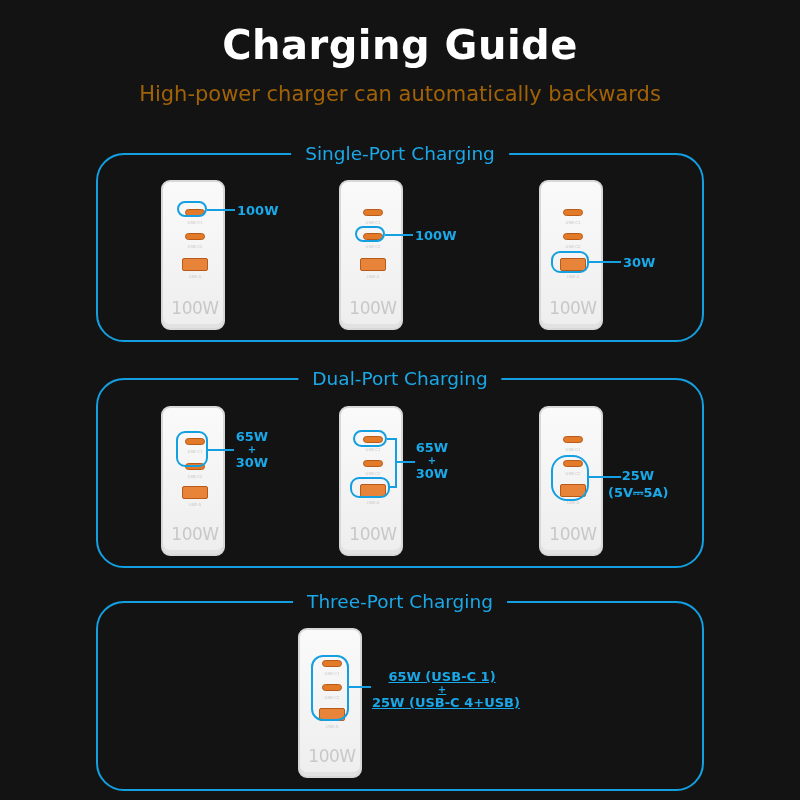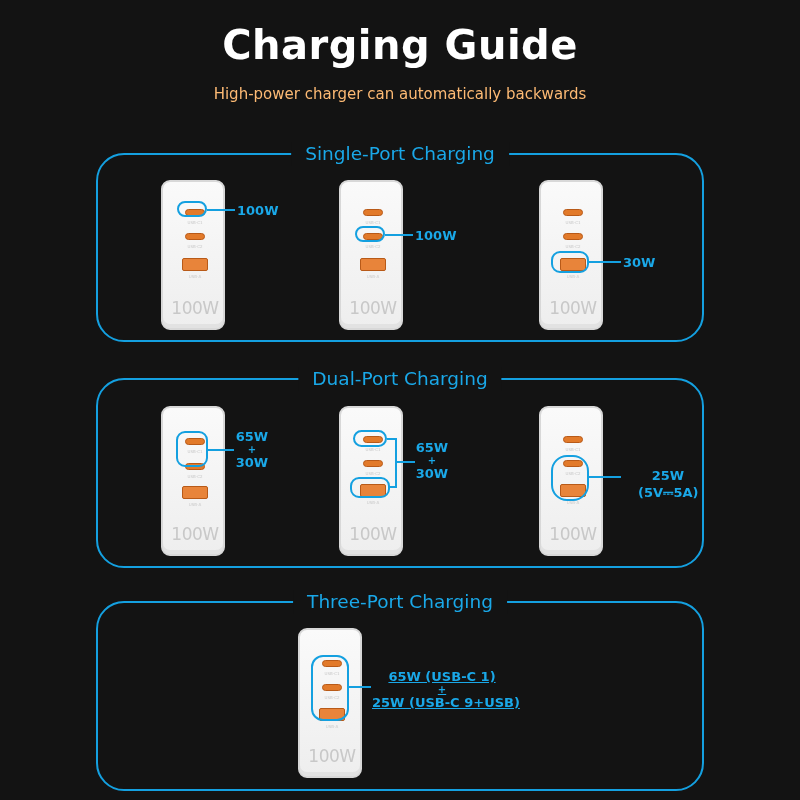--- a/index.html
+++ b/index.html
@@ -1,19 +1,19 @@
 <!DOCTYPE html>
 <html><head>
 <meta charset="utf-8">
 <style>
   * { box-sizing: border-box; margin: 0; padding: 0; }
   html, body { width: 800px; height: 800px; background: #131313; overflow: hidden; }
   body { position: relative; font-family: "DejaVu Sans", "Liberation Sans", sans-serif; color: #fff; }
   .title { position: absolute; left: 0; width: 800px; top: 22px; text-align: center; font-size: 40px; font-weight: bold; letter-spacing: 0.5px; color: #fff; }
-  .subtitle { position: absolute; left: 0; width: 800px; top: 83px; text-align: center; font-size: 15px; line-height: 22px; color: #fdba74; }
+  .subtitle { position: absolute; left: 0; width: 800px; top: 83px; text-align: center; font-size: 21px; line-height: 22px; color: #a16207; }
   .frame { position: absolute; left: 96px; width: 608px; border: 2.5px solid #14a0e0; border-radius: 28px; }
   .frame-title { position: absolute; top: -13px; left: 50%; transform: translateX(-50%); background: #131313; padding: 0 14px; font-size: 18.5px; color: #1aa8e8; white-space: nowrap; line-height: 24px; }
   .charger { position: absolute; width: 64px; height: 150px; background: linear-gradient(#fafafa, #eeeeee); border-radius: 9px; border: 2px solid #d8d8d8; box-shadow: inset 0 -4px 0 #e2e2e2; }
   .port-c { position: absolute; left: 22px; width: 20px; height: 7px; background: #e27a2a; border-radius: 4px; border: 1.5px solid #b85a18; }
   .port-a { position: absolute; left: 19px; width: 26px; height: 13px; background: #e8843a; border-radius: 2px; border: 1.5px solid #b85a18; }
   .port-label { position: absolute; left: 0; width: 64px; text-align: center; font-size: 4px; color: #c9c9c9; }
   .watt { position: absolute; left: 0; width: 64px; bottom: 10px; text-align: center; font-size: 17px; color: #c8c8c8; font-family: "DejaVu Sans", sans-serif; letter-spacing: -0.5px; }
   .hl { position: absolute; border: 2.5px solid #14a0e0; border-radius: 9px; }
   .line { position: absolute; height: 2px; background: #14a0e0; }
   .vline { position: absolute; width: 2px; background: #14a0e0; }
@@ -116,21 +116,21 @@
   <div class="port-c" style="top:28px;"></div>
   <div class="port-label" style="top:39px;">USB-C1</div>
   <div class="port-c" style="top:52px;"></div>
   <div class="port-label" style="top:63px;">USB-C2</div>
   <div class="port-a" style="top:76px;"></div>
   <div class="port-label" style="top:92px;">USB-A</div>
   <div class="watt">100W</div>
 </div>
 <div class="hl" style="left:551px;top:455px;width:38px;height:46px;border-radius:16px;"></div>
 <div class="line" style="left:589px;top:476px;width:32px;"></div>
-<div class="label" style="left:608px;top:468px;width:60px;margin-left:30px;">
+<div class="label" style="left:608px;top:468px;width:60px;">
   <div>25W</div>
   <div style="margin-top:2px;">(5V⎓5A)</div>
 </div>
 
 <div class="frame" style="top:601px;height:190px;">
   <div class="frame-title">Three-Port Charging</div>
 </div>
 
 <div class="charger" style="left:298px;top:628px;">
   <div class="port-c" style="top:30px;"></div>
@@ -139,14 +139,14 @@
   <div class="port-label" style="top:65px;">USB-C2</div>
   <div class="port-a" style="top:78px;"></div>
   <div class="port-label" style="top:94px;">USB-A</div>
   <div class="watt">100W</div>
 </div>
 <div class="hl" style="left:311px;top:655px;width:38px;height:66px;border-radius:12px;"></div>
 <div class="line" style="left:349px;top:686px;width:22px;"></div>
 <div class="label" style="left:372px;top:669px;width:140px;text-decoration:underline;">
   <div>65W (USB-C 1)</div>
   <div style="font-size:10px;line-height:11px;">+</div>
-  <div>25W (USB-C 9+USB)</div>
+  <div>25W (USB-C 4+USB)</div>
 </div>
 
 </body></html>

